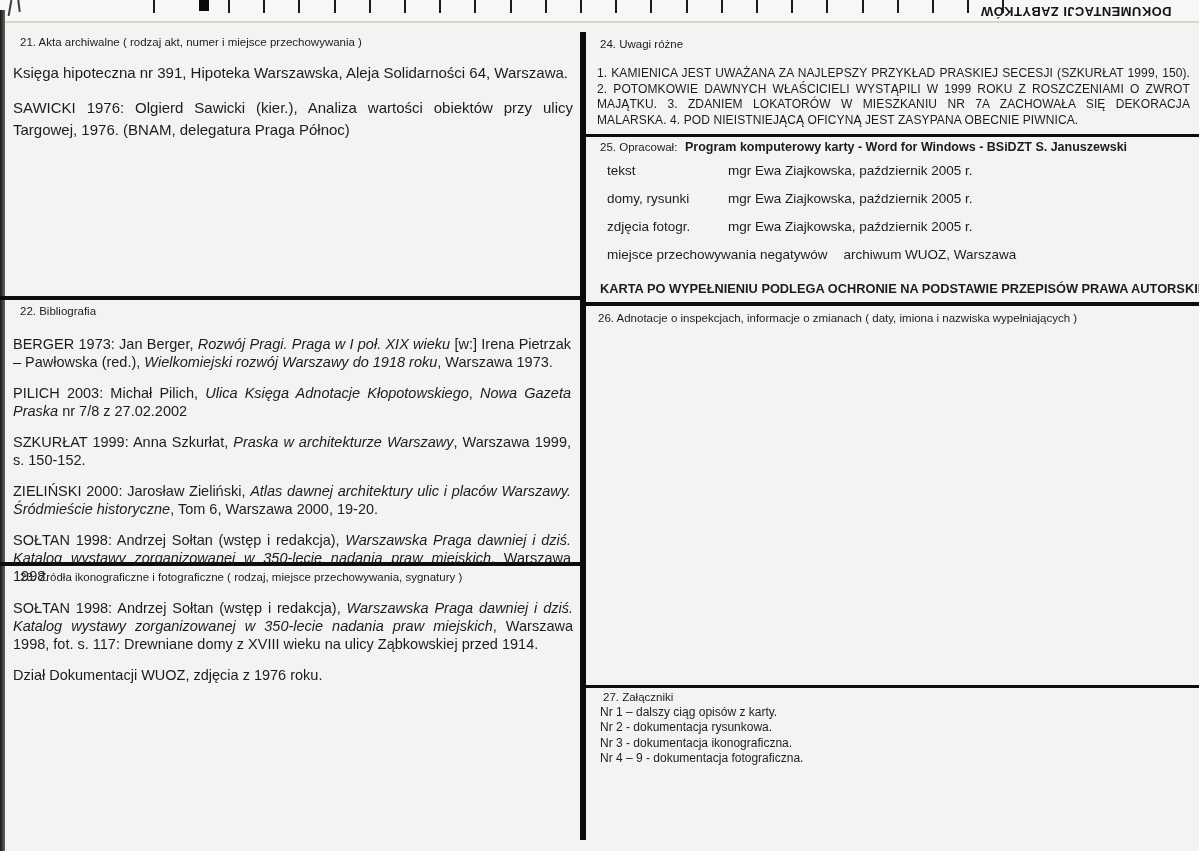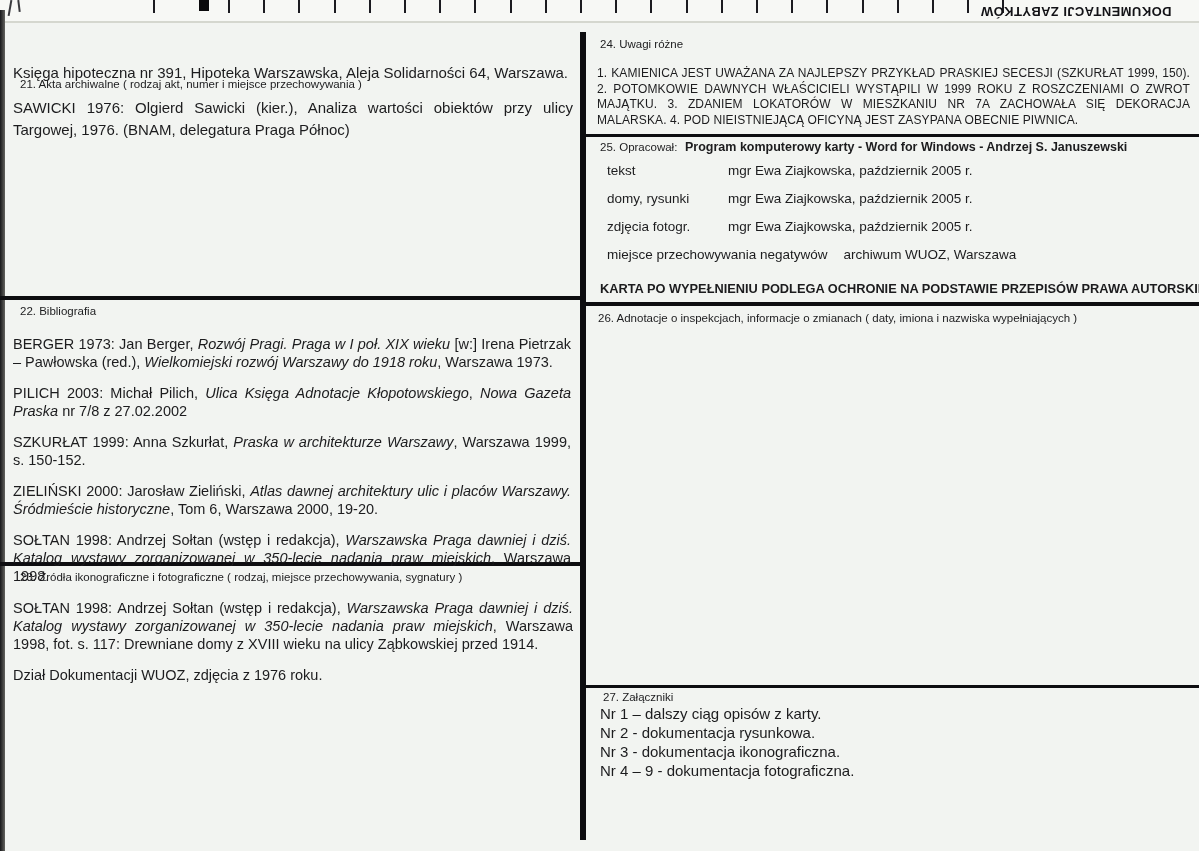--- a/index.html
+++ b/index.html
@@ -40,21 +40,21 @@
   .bib{font-size:14.5px;line-height:1.24;}
   .bib .entry{margin:8px 0 13px;text-align:justify;}
   .it{font-style:italic;}
   .s24-body{font-size:12px;line-height:1.3;text-align:justify;letter-spacing:.1px;}
   .s25-label{position:absolute;left:600px;top:141px;font-size:11.5px;}
   .s25-program{position:absolute;left:685px;top:140px;font-size:12.5px;font-weight:bold;}
   .s25-rows{position:absolute;left:607px;top:163px;width:586px;font-size:13.5px;}
   .s25-row{display:flex;margin-bottom:13px;}
   .s25-row .rlabel{flex:none;min-width:105px;padding-right:16px;}
   .s25-notice{position:absolute;left:600px;top:281px;width:596px;font-size:12.8px;font-weight:bold;white-space:nowrap;}
-  .s27-items{position:absolute;left:600px;top:705px;font-size:15px;line-height:1.2;}
+  .s27-items{position:absolute;left:600px;top:705px;font-size:12px;line-height:1.2;}
   .s27-items div{margin-bottom:1px;}
 </style>
 </head>
 <body>
 
 <div class="sheet">
 
   <div class="topstrip">
     <div id="ruler-ticks">
         <div class="tick" style="left: 153px;"></div>
@@ -90,21 +90,21 @@
   <div class="edge-line"></div>
   <div class="left-edge"></div>
 
   <div class="vdiv"></div>
   <div class="hline hl-21-22"></div>
   <div class="hline hl-22-23"></div>
   <div class="hline hl-24-25"></div>
   <div class="hline hl-25-26"></div>
   <div class="hline hl-26-27"></div>
 
-  <div class="hdr" style="left:20px;top:36px;margin-top:42px;">21. Akta archiwalne ( rodzaj akt, numer i miejsce przechowywania )</div>
+  <div class="hdr" style="left:20px;top:36px;">21. Akta archiwalne ( rodzaj akt, numer i miejsce przechowywania )</div>
   <div class="blk body15" style="left:13px;top:62px;width:560px;">
     <p>Księga hipoteczna nr 391, Hipoteka Warszawska, Aleja Solidarności 64, Warszawa.</p>
     <p class="p-just">SAWICKI 1976: Olgierd Sawicki (kier.), Analiza wartości obiektów przy ulicy Targowej, 1976. (BNAM, delegatura Praga Północ)</p>
   </div>
 
   <div class="hdr" style="left:20px;top:305px;">22. Bibliografia</div>
   <div class="blk bib" style="left:13px;top:328px;width:558px;">
     <div class="entry"><span>BERGER 1973: Jan Berger, </span><span class="it">Rozwój Pragi. Praga w I poł. XIX wieku</span><span> [w:] Irena Pietrzak – Pawłowska (red.), </span><span class="it">Wielkomiejski rozwój Warszawy do 1918 roku</span><span>, Warszawa 1973.</span></div>
     <div class="entry"><span>PILICH 2003: Michał Pilich, </span><span class="it">Ulica Księga Adnotacje Kłopotowskiego</span><span>, </span><span class="it">Nowa Gazeta Praska</span><span> nr 7/8 z 27.02.2002</span></div>
     <div class="entry"><span>SZKURŁAT 1999: Anna Szkurłat, </span><span class="it">Praska w architekturze Warszawy</span><span>, Warszawa 1999, s. 150-152.</span></div>
@@ -115,21 +115,21 @@
   <div class="hdr" style="left:20px;top:571px;">23. Źródła ikonograficzne i fotograficzne ( rodzaj, miejsce przechowywania, sygnatury )</div>
   <div class="blk bib" style="left:13px;top:592px;width:560px;">
     <div class="entry"><span>SOŁTAN 1998: Andrzej Sołtan (wstęp i redakcja), </span><span class="it">Warszawska Praga dawniej i dziś. Katalog wystawy zorganizowanej w 350-lecie nadania praw miejskich</span><span>, Warszawa 1998, fot. s. 117: Drewniane domy z XVIII wieku na ulicy Ząbkowskiej przed 1914.</span></div>
     <div class="entry"><span>Dział Dokumentacji WUOZ, zdjęcia z 1976 roku.</span></div>
   </div>
 
   <div class="hdr" style="left:600px;top:38px;">24. Uwagi różne</div>
   <div class="blk s24-body" style="left:597px;top:66px;width:593px;">1. KAMIENICA JEST UWAŻANA ZA NAJLEPSZY PRZYKŁAD PRASKIEJ SECESJI (SZKURŁAT 1999, 150). 2. POTOMKOWIE DAWNYCH WŁAŚCICIELI WYSTĄPILI W 1999 ROKU Z ROSZCZENIAMI O ZWROT MAJĄTKU. 3. ZDANIEM LOKATORÓW W MIESZKANIU NR 7A ZACHOWAŁA SIĘ DEKORACJA MALARSKA. 4. POD NIEISTNIEJĄCĄ OFICYNĄ JEST ZASYPANA OBECNIE PIWNICA.</div>
 
   <div class="s25-label">25. Opracował:</div>
-  <div class="s25-program">Program komputerowy karty - Word for Windows - Andrzej S. Januszewski</div>
+  <div class="s25-program">Program komputerowy karty - Word for Windows - BSiDZT S. Januszewski</div>
   <div class="s25-rows">
     <div class="s25-row">
       <span class="rlabel">tekst</span>
       <span class="rvalue">mgr Ewa Ziajkowska, październik 2005 r.</span>
     </div>
     <div class="s25-row">
       <span class="rlabel">domy, rysunki</span>
       <span class="rvalue">mgr Ewa Ziajkowska, październik 2005 r.</span>
     </div>
     <div class="s25-row">

